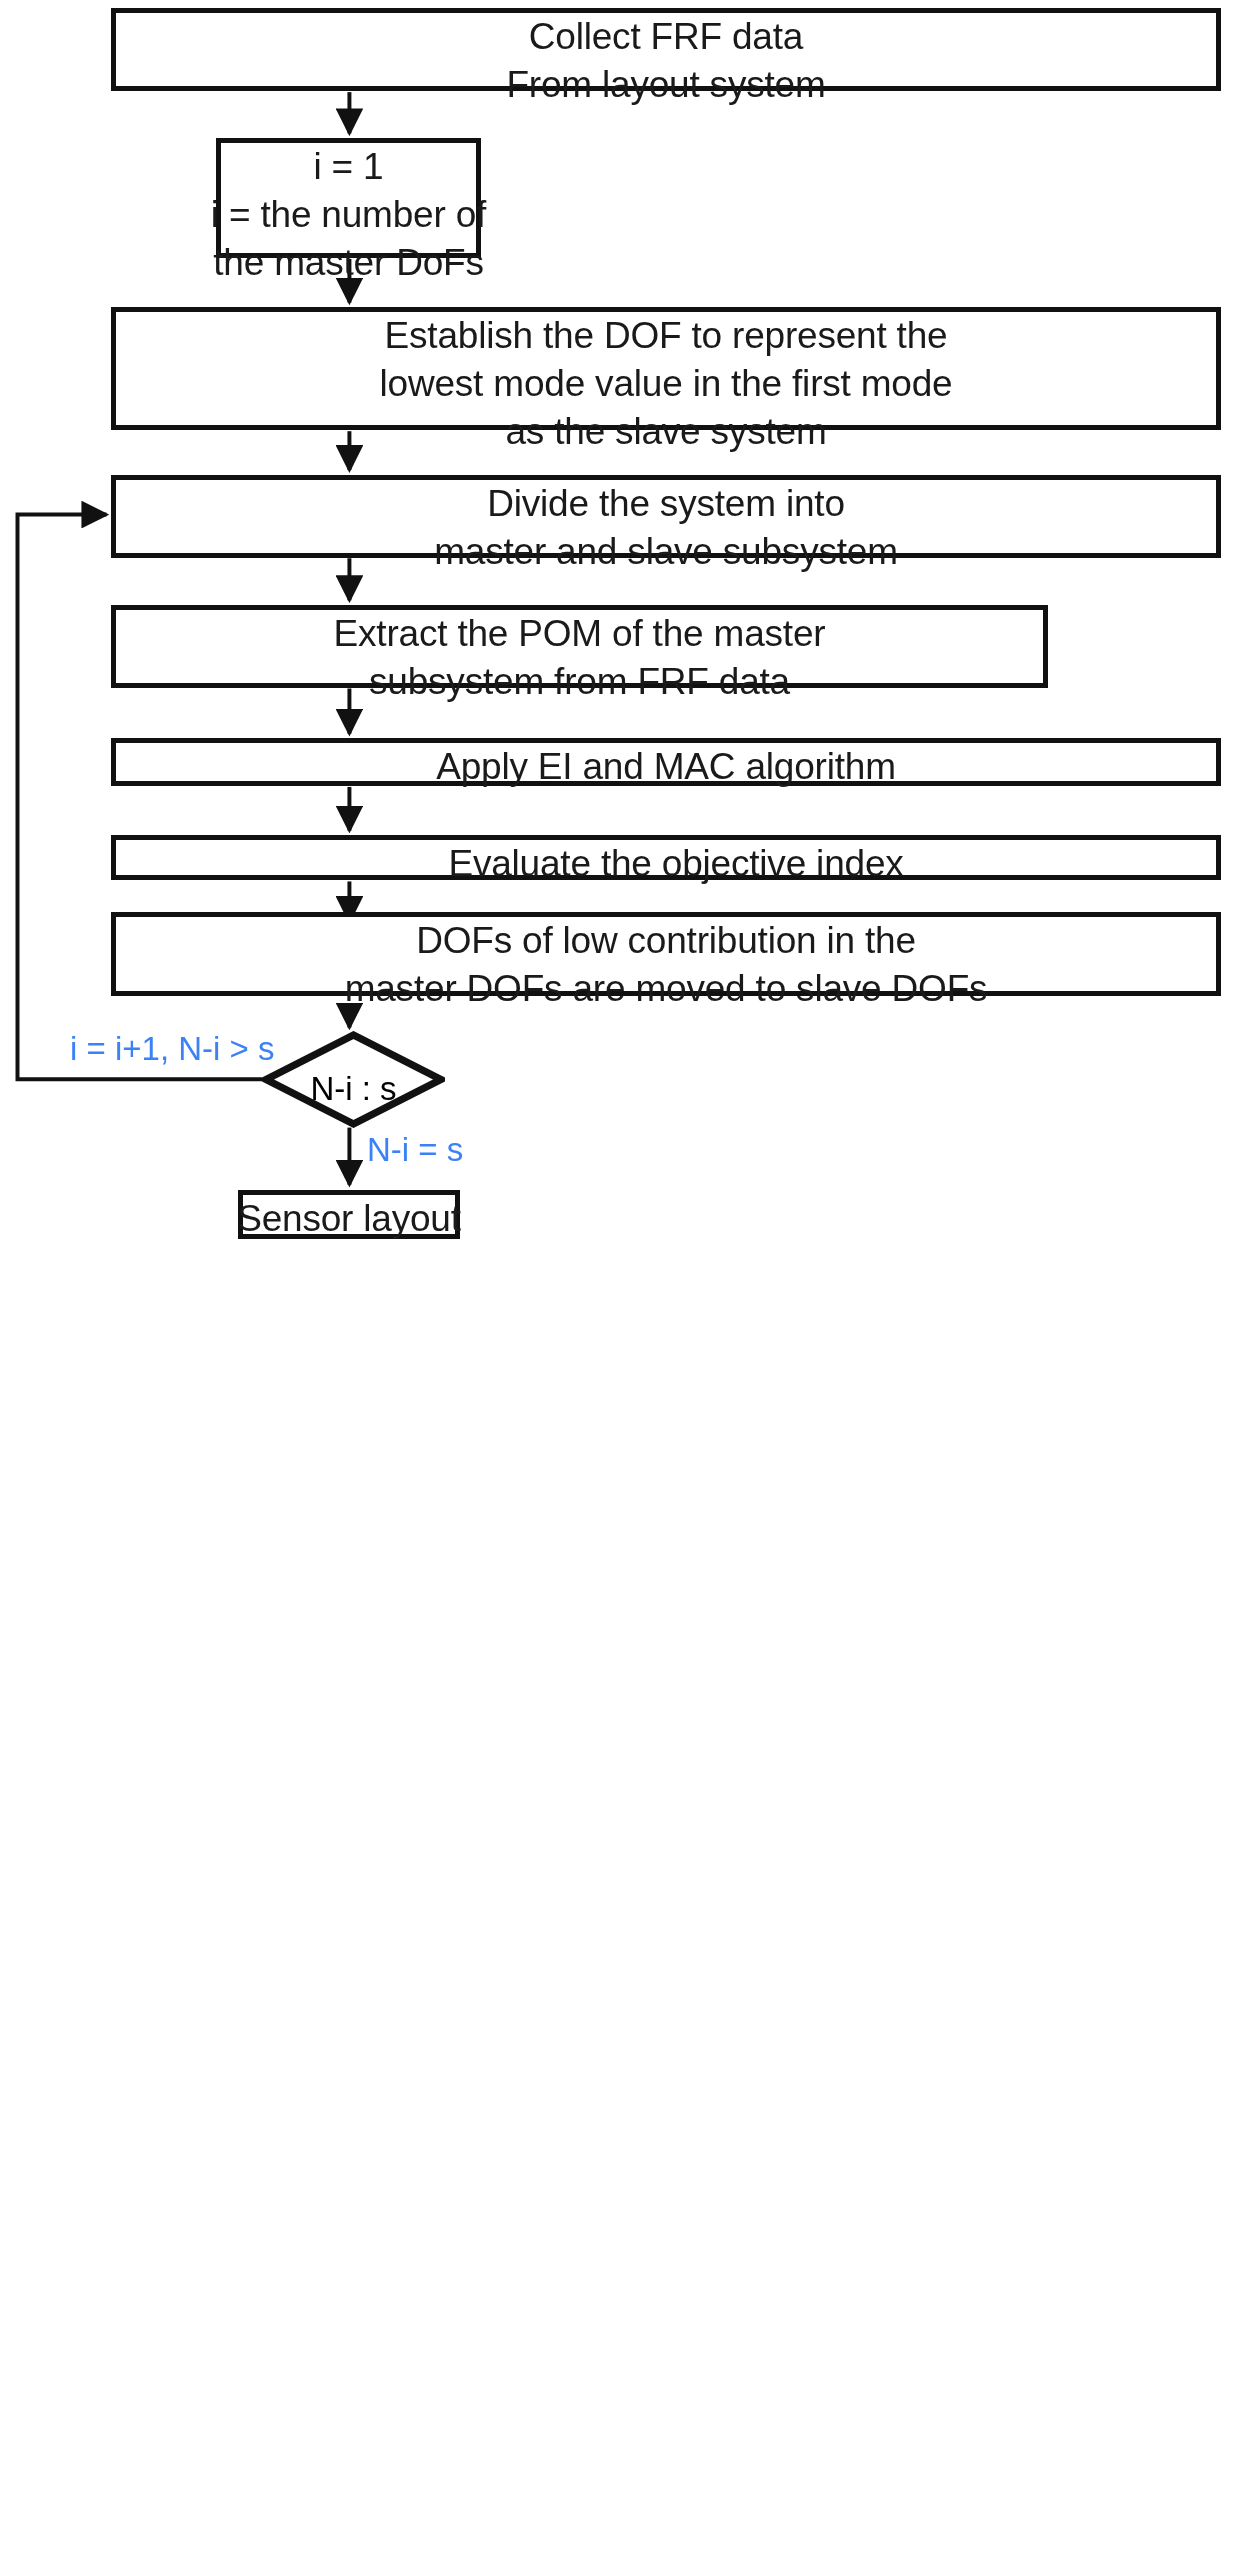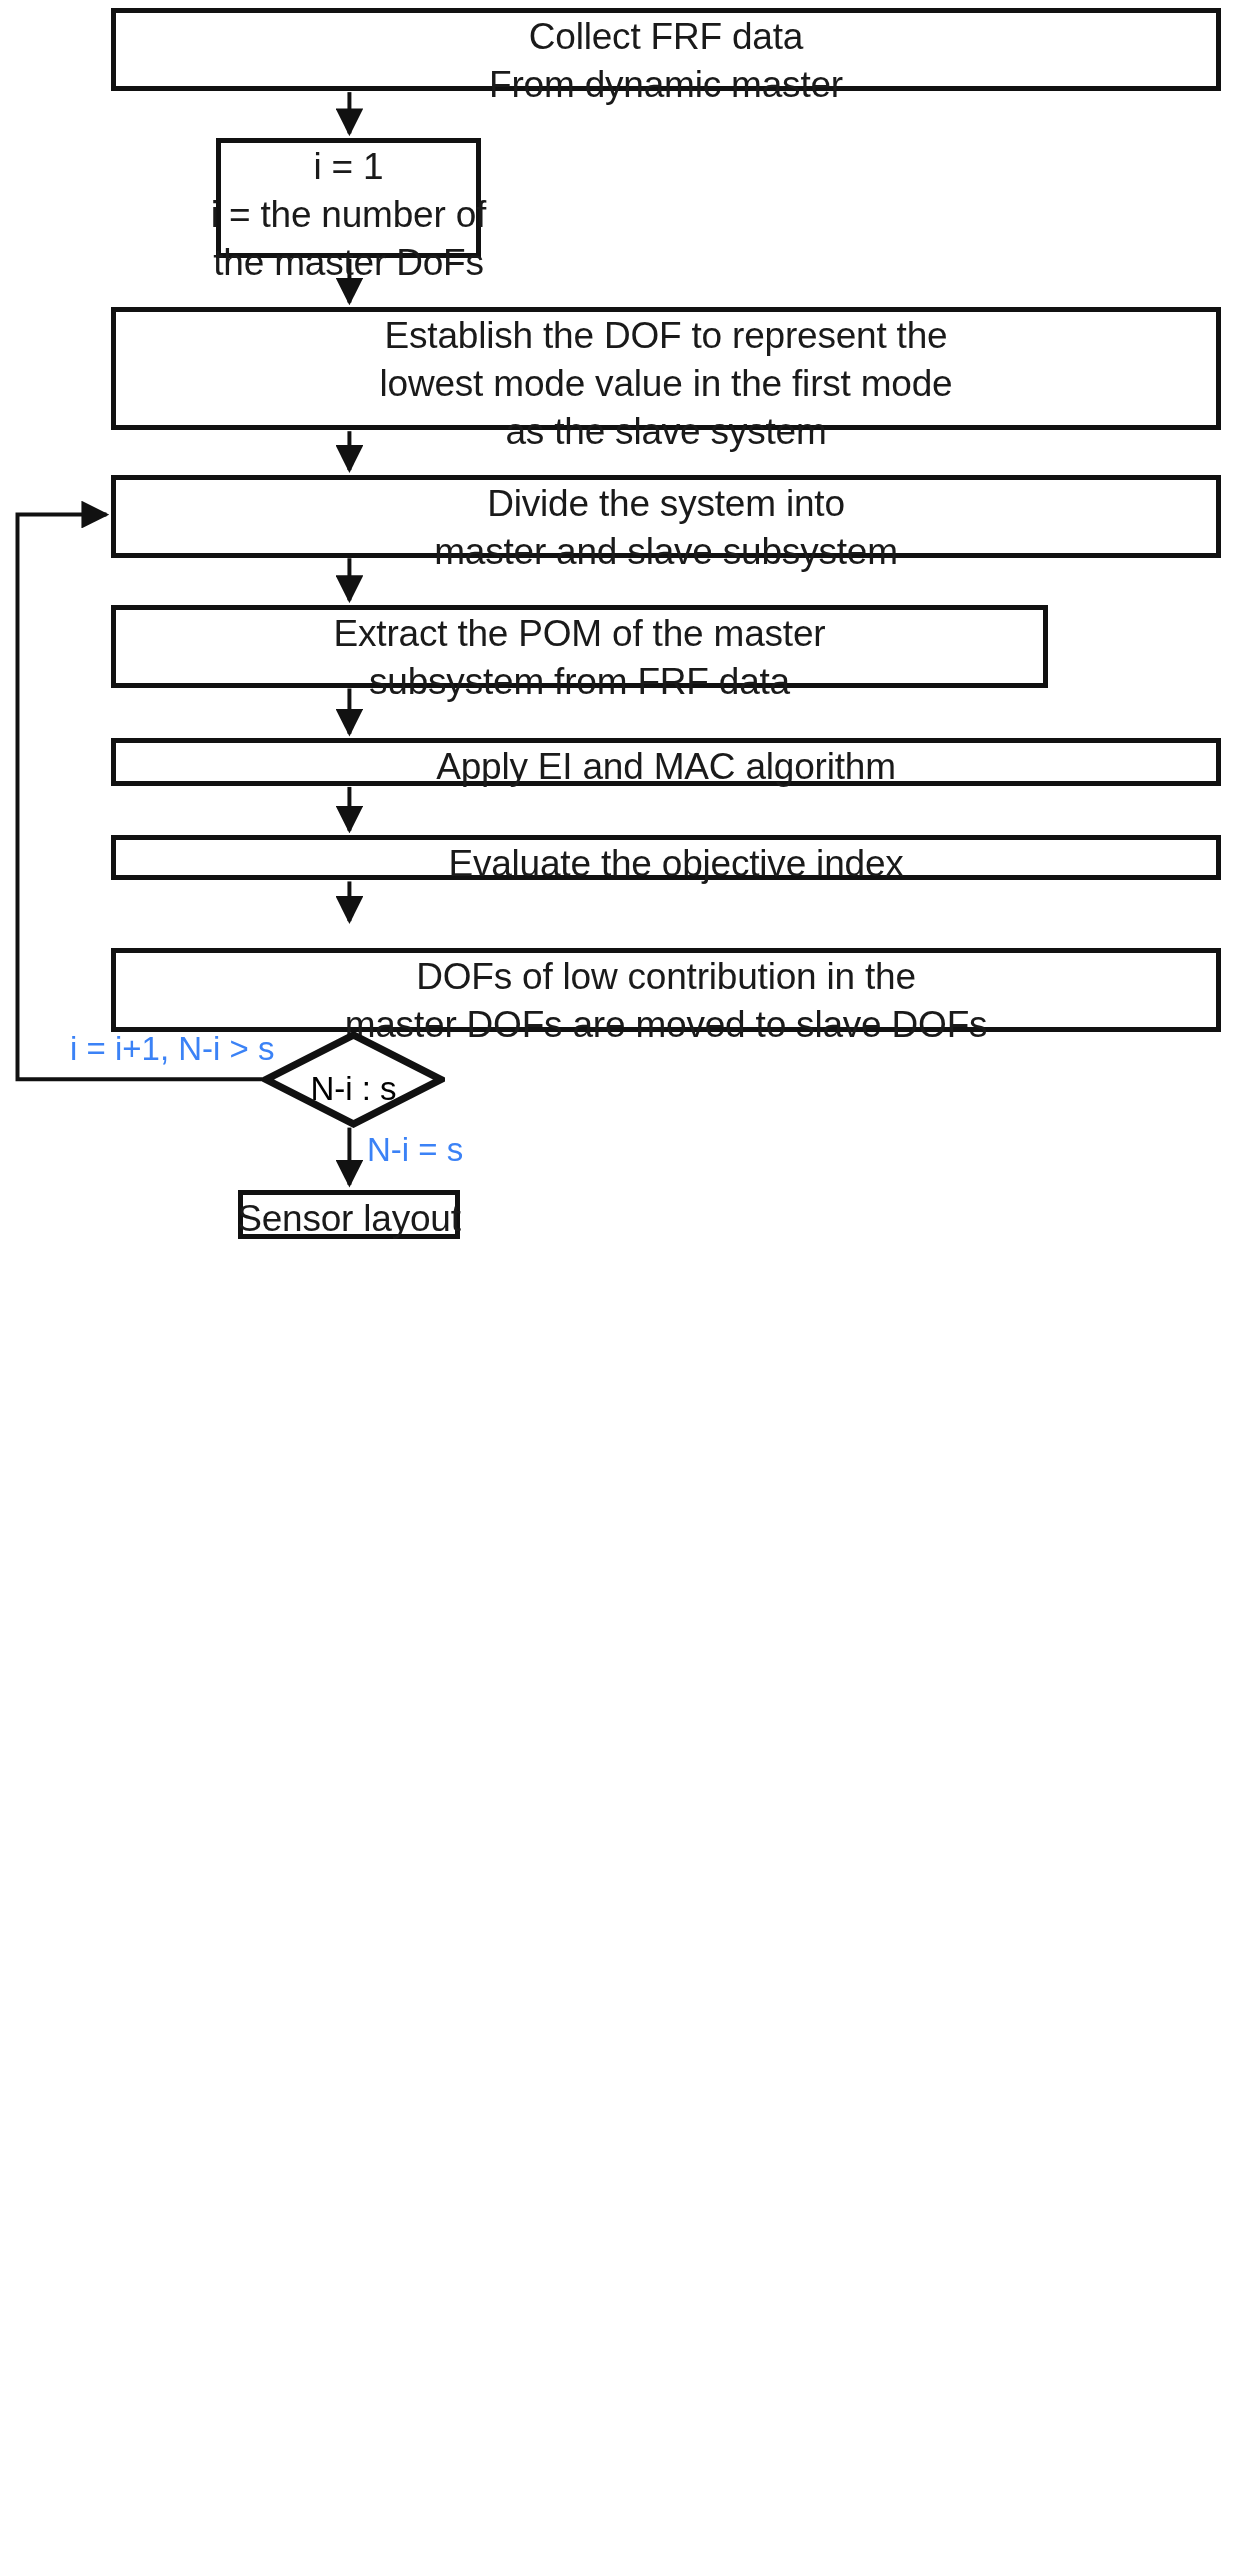--- a/index.html
+++ b/index.html
@@ -41,21 +41,21 @@
   }
 
   
   #node-collect    { left: 111px; top: 8px;   width: 1110px; height: 83px; }
   #node-init       { left: 216px; top: 138px;  width: 265px;  height: 120px; }
   #node-establish  { left: 111px; top: 307px;  width: 1110px; height: 123px; }
   #node-divide     { left: 111px; top: 475px;  width: 1110px; height: 83px; }
   #node-extract    { left: 111px; top: 605px;  width: 937px; height: 83px; }
   #node-ei-mac     { left: 111px; top: 738px;  width: 1110px; height: 48px;  }
   #node-evaluate   { left: 111px; top: 835px; width: 1110px; height: 45px; padding-left: 20px;  }
-  #node-move-dofs  { left: 111px; top: 948px; width: 1110px; height: 84px; }
+  #node-move-dofs  { left: 111px; top: 912px; width: 1110px; height: 84px; }
   #node-sensor     { left: 238px; top: 1190px; width: 222px;  height: 49px;  }
 
   
   #decision-wrap {
     position: absolute;
     left: 262px;
     top: 1031px;
     width: 183px;
     height: 97px;
   }
@@ -125,21 +125,21 @@
 
     <line x1="440" y1="1273" x2="440" y2="1294" stroke="#111111" stroke-width="5" marker-end="url(#arrow)"></line>
 
     <path d="M 330 1359 L 22 1359 L 22 648 L 134 648" fill="none" stroke="#111111" stroke-width="5" marker-end="url(#arrow)"></path>
 
     <line x1="440" y1="1420" x2="440" y2="1492" stroke="#111111" stroke-width="5" marker-end="url(#arrow)"></line>
   </svg>
 
   <div class="node" id="node-collect">
     <span class="line">Collect FRF data</span>
-    <span class="line">From dynamic master</span>
+    <span class="line">From layout system</span>
   </div>
 
   <div class="node" id="node-init">
     <span class="line">i = 1</span>
     <span class="line">i = the number of</span>
     <span class="line">the master DoFs</span>
   </div>
 
   <div class="node" id="node-establish">
     <span class="line">Establish the DOF to represent the</span>

